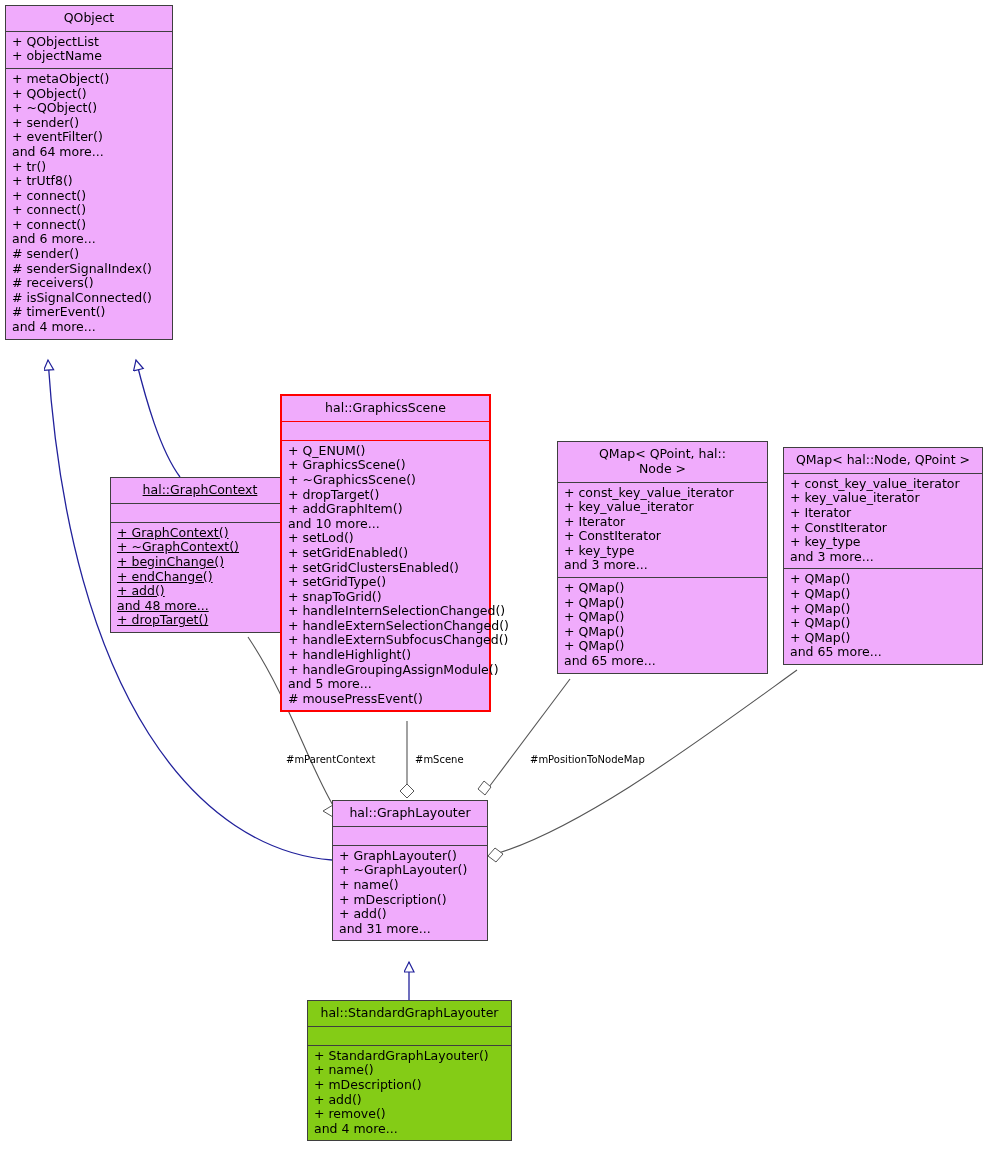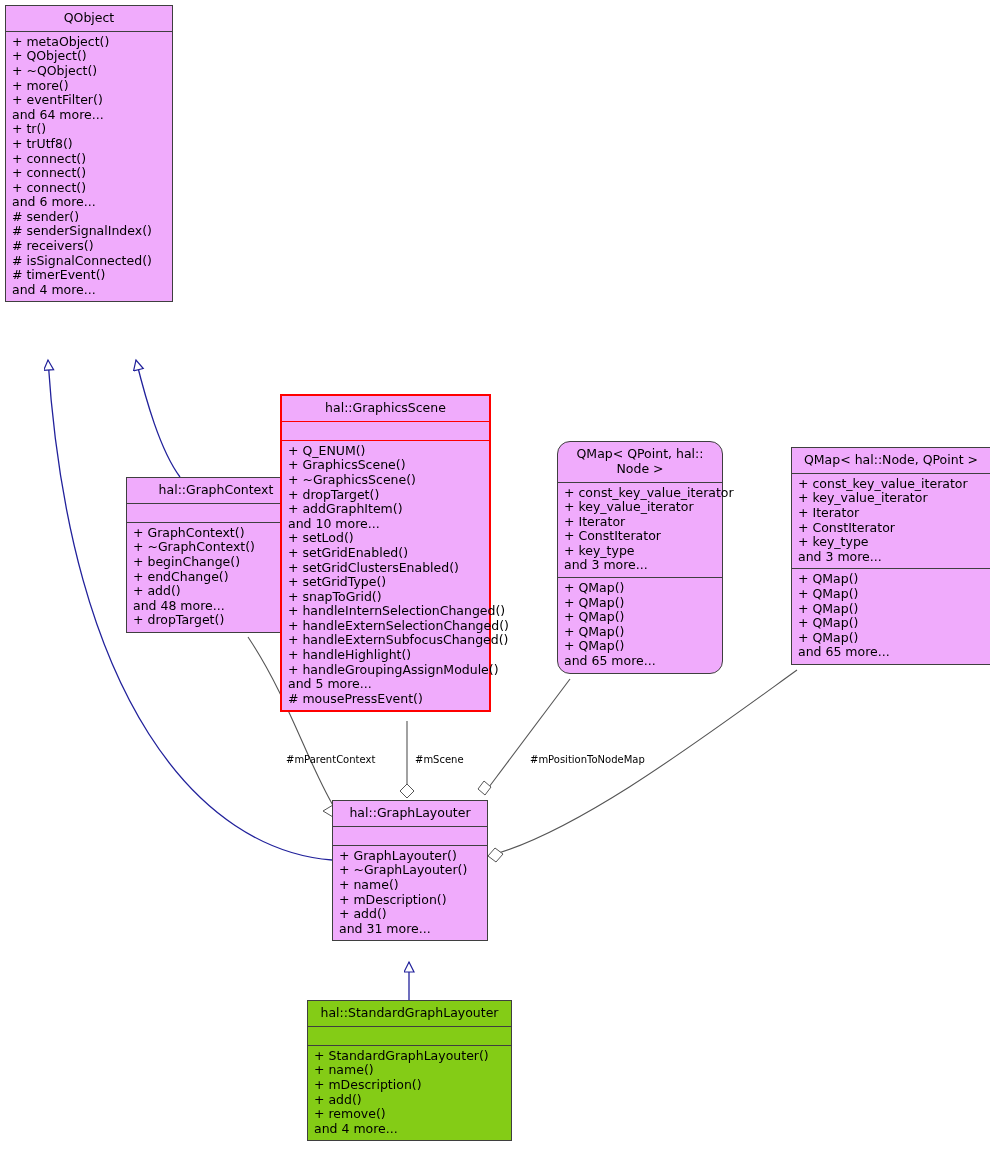--- a/index.html
+++ b/index.html
@@ -109,43 +109,47 @@
 
     <path d="M 570 679 L 489 787" fill="none" stroke="#555555" stroke-width="1.1"></path>
     <polygon points="484,781 491,787 485,795 478,789" fill="#ffffff" stroke="#555555" stroke-width="1"></polygon>
 
     <path d="M 797 670 C 700 740 580 830 492 855" fill="none" stroke="#555555" stroke-width="1.1"></path>
     <polygon points="495,848 503,854 496,862 488,856" fill="#ffffff" stroke="#555555" stroke-width="1"></polygon>
   </svg>
 
   <div class="uml-box" style="left:5px; top:5px; width:168px;">
     <div class="uml-title">QObject</div>
+    <div class="uml-attrs uml-sep">
+      <div class="uml-line">+ QObjectList</div>
+      <div class="uml-line">+ objectName</div>
+    </div>
     <div class="uml-ops uml-sep">
       <div class="uml-line">+ metaObject()</div>
       <div class="uml-line">+ QObject()</div>
       <div class="uml-line">+ ~QObject()</div>
-      <div class="uml-line">+ more()</div>
+      <div class="uml-line">+ sender()</div>
       <div class="uml-line">+ eventFilter()</div>
       <div class="uml-line">and 64 more...</div>
       <div class="uml-line">+ tr()</div>
       <div class="uml-line">+ trUtf8()</div>
       <div class="uml-line">+ connect()</div>
       <div class="uml-line">+ connect()</div>
       <div class="uml-line">+ connect()</div>
       <div class="uml-line">and 6 more...</div>
       <div class="uml-line"># sender()</div>
       <div class="uml-line"># senderSignalIndex()</div>
       <div class="uml-line"># receivers()</div>
       <div class="uml-line"># isSignalConnected()</div>
       <div class="uml-line"># timerEvent()</div>
       <div class="uml-line">and 4 more...</div>
     </div>
   </div>
 
-  <div class="uml-box" style="left:126px; top:477px; width:180px;">
+  <div class="uml-box" style="left:110px; top:477px; width:180px;text-decoration:underline;">
     <div class="uml-title">hal::GraphContext</div>
     <div class="uml-attrs uml-sep empty"></div>
     <div class="uml-ops uml-sep">
       <div class="uml-line">+ GraphContext()</div>
       <div class="uml-line">+ ~GraphContext()</div>
       <div class="uml-line">+ beginChange()</div>
       <div class="uml-line">+ endChange()</div>
       <div class="uml-line">+ add()</div>
       <div class="uml-line">and 48 more...</div>
       <div class="uml-line">+ dropTarget()</div>
@@ -170,42 +174,42 @@
       <div class="uml-line">+ handleInternSelectionChanged()</div>
       <div class="uml-line">+ handleExternSelectionChanged()</div>
       <div class="uml-line">+ handleExternSubfocusChanged()</div>
       <div class="uml-line">+ handleHighlight()</div>
       <div class="uml-line">+ handleGroupingAssignModule()</div>
       <div class="uml-line">and 5 more...</div>
       <div class="uml-line"># mousePressEvent()</div>
     </div>
   </div>
 
-  <div class="uml-box" style="left:557px; top:441px; width:166px;border-radius:13px;">
+  <div class="uml-box" style="left:557px; top:441px; width:211px;">
     <div class="uml-title">QMap&lt; QPoint, hal::
 Node &gt;</div>
     <div class="uml-attrs uml-sep">
       <div class="uml-line">+ const_key_value_iterator</div>
       <div class="uml-line">+ key_value_iterator</div>
       <div class="uml-line">+ Iterator</div>
       <div class="uml-line">+ ConstIterator</div>
       <div class="uml-line">+ key_type</div>
       <div class="uml-line">and 3 more...</div>
     </div>
     <div class="uml-ops uml-sep">
       <div class="uml-line">+ QMap()</div>
       <div class="uml-line">+ QMap()</div>
       <div class="uml-line">+ QMap()</div>
       <div class="uml-line">+ QMap()</div>
       <div class="uml-line">+ QMap()</div>
       <div class="uml-line">and 65 more...</div>
     </div>
   </div>
 
-  <div class="uml-box" style="left:783px; top:447px; width:200px;margin-left:8px;">
+  <div class="uml-box" style="left:783px; top:447px; width:200px;">
     <div class="uml-title">QMap&lt; hal::Node, QPoint &gt;</div>
     <div class="uml-attrs uml-sep">
       <div class="uml-line">+ const_key_value_iterator</div>
       <div class="uml-line">+ key_value_iterator</div>
       <div class="uml-line">+ Iterator</div>
       <div class="uml-line">+ ConstIterator</div>
       <div class="uml-line">+ key_type</div>
       <div class="uml-line">and 3 more...</div>
     </div>
     <div class="uml-ops uml-sep">

